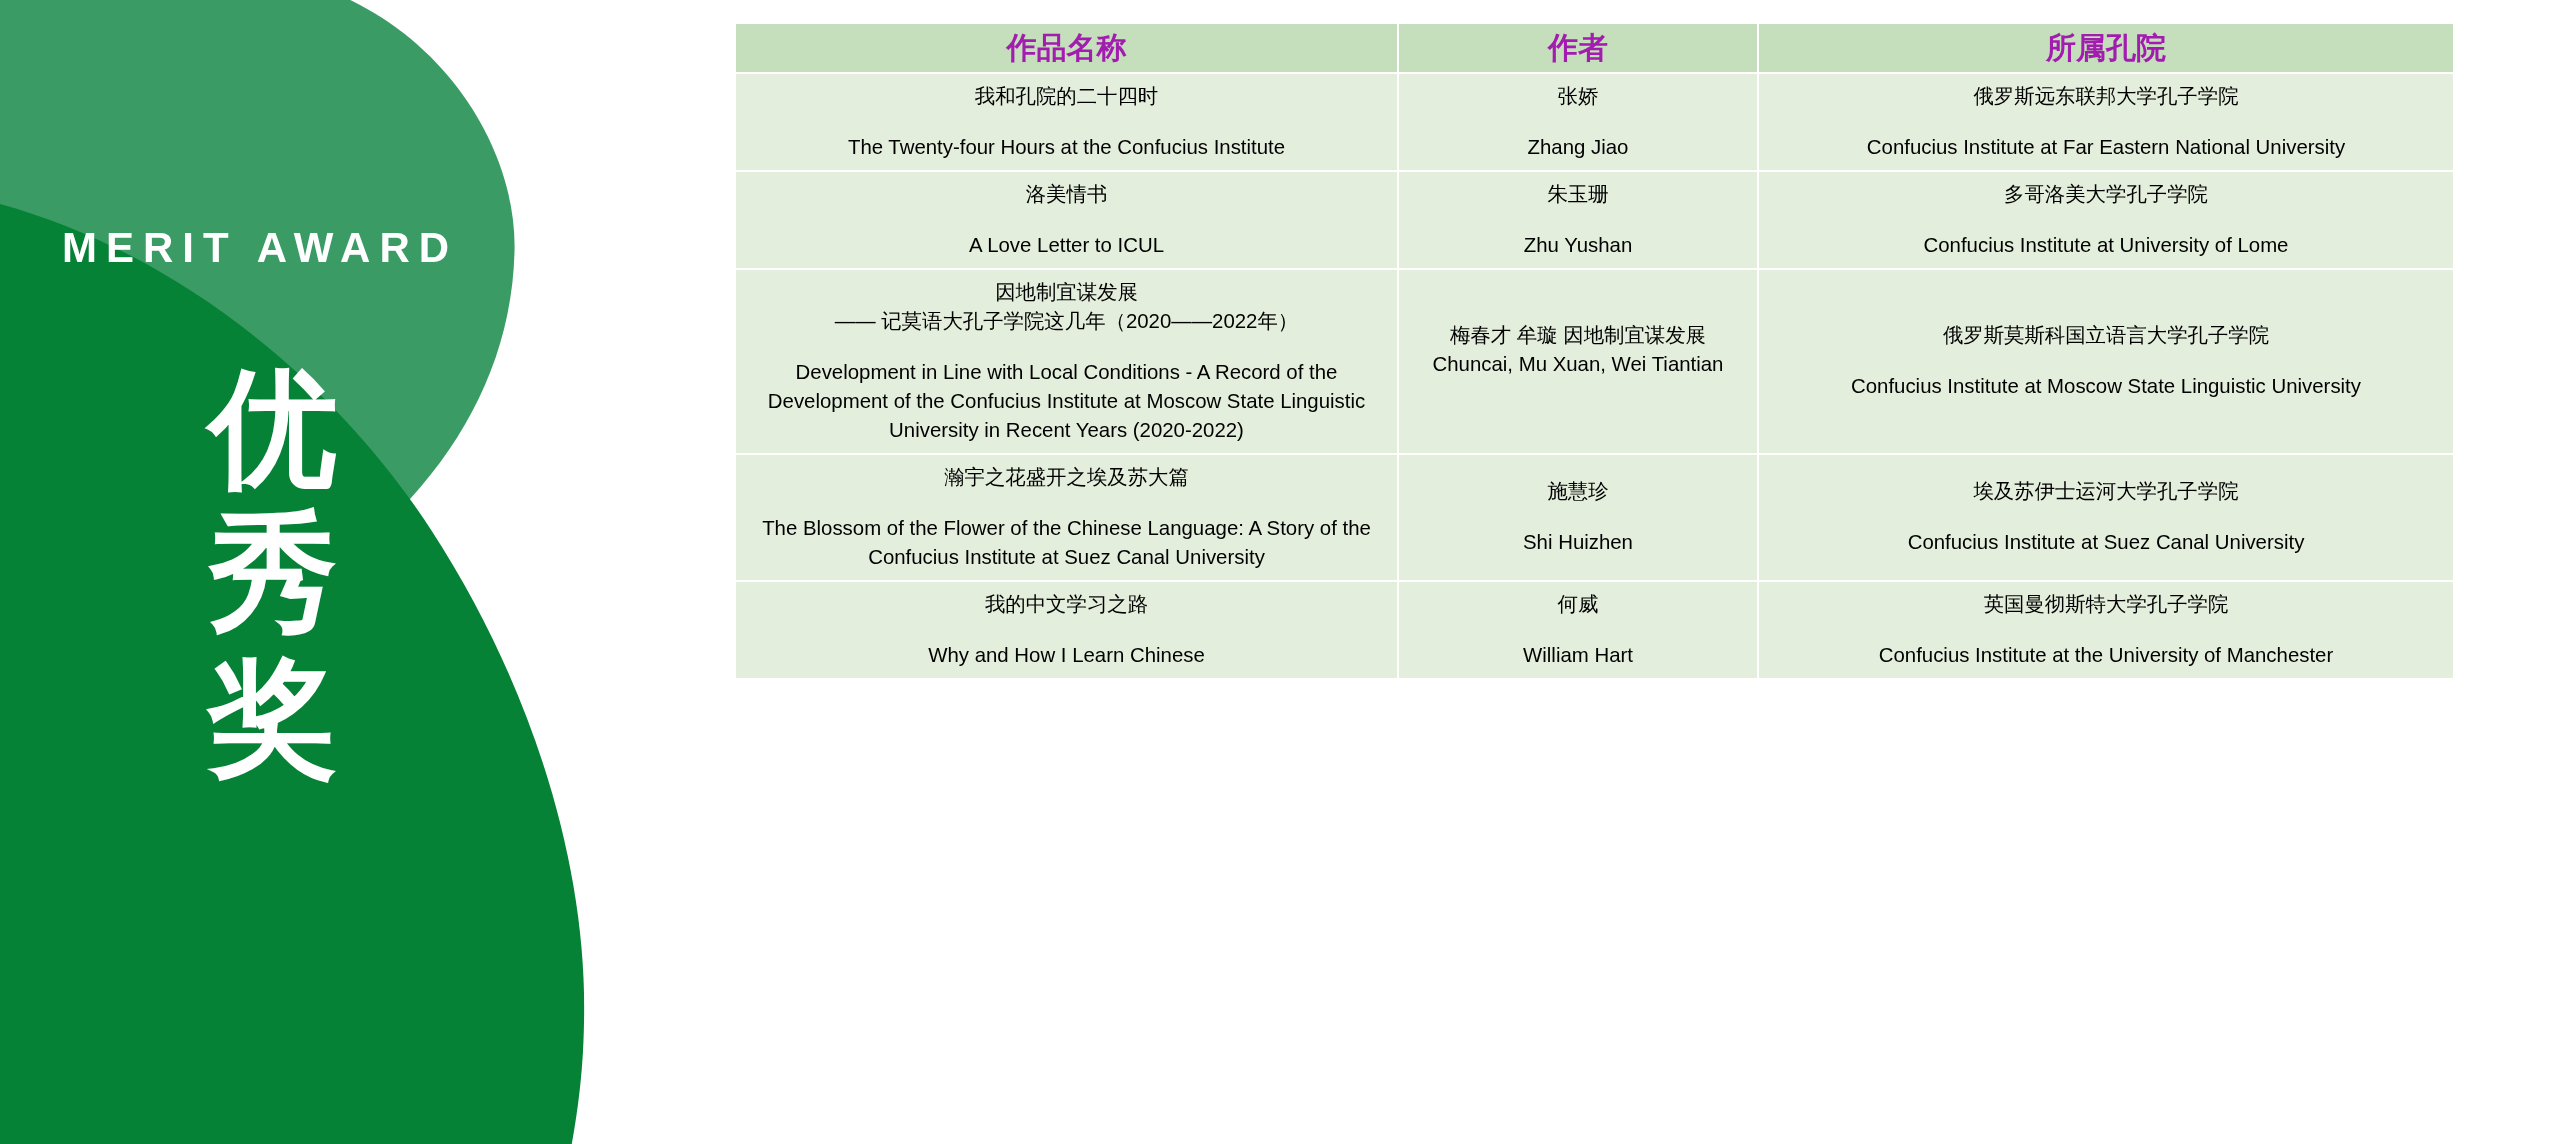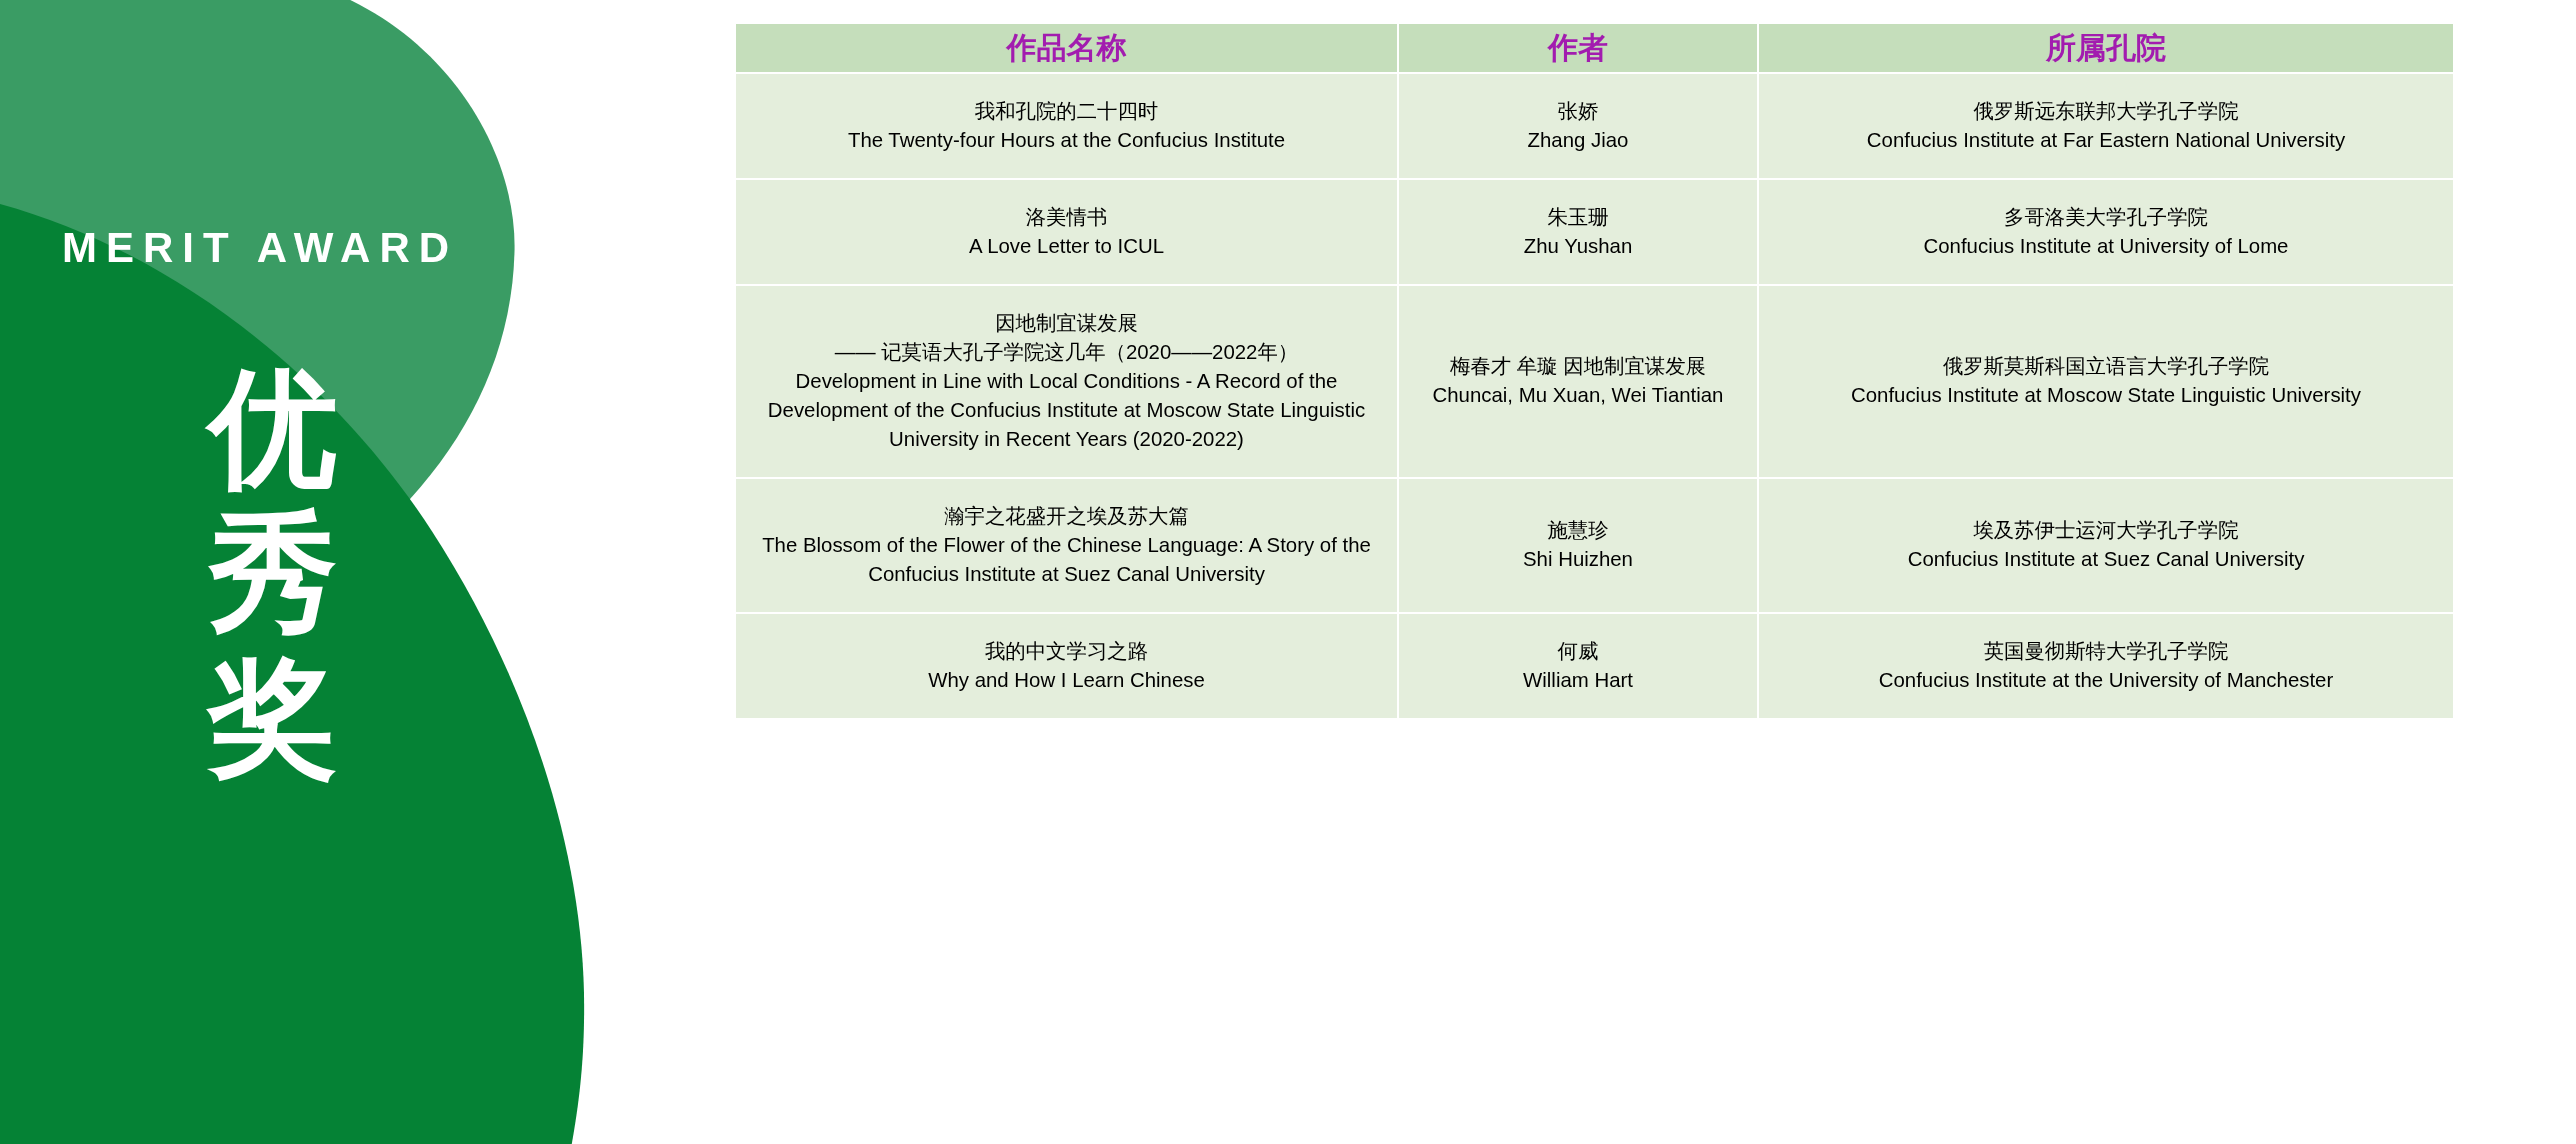--- a/index.html
+++ b/index.html
@@ -84,30 +84,30 @@
     border-right: 2.3px solid #ffffff;
     border-bottom: 2.3px solid #ffffff;
   }
   #winners-table th:last-child { border-right: none; }
 
   #winners-table td {
     background: #e4eedc;
     color: #000000;
     font-size: 20.4px;
     line-height: 1.42;
-    padding: 23px 12px;
+    padding: 8px 12px;
     text-align: center;
     vertical-align: middle;
     border-right: 2.3px solid #ffffff;
     border-bottom: 2.3px solid #ffffff;
   }
   #winners-table td:last-child { border-right: none; }
   #winners-table tr:last-child td { border-bottom: none; }
   .cell-cn   { display: block; }
-  .cell-en   { display: block; }
+  .cell-en   { display: block; margin-top: 22px; }
 </style>
 </head>
 <body>
 
 <div id="award-banner">
   <svg viewBox="0 0 900 1512" width="681" height="1145" xmlns="http://www.w3.org/2000/svg">
 
     <path d="M -60,-40
              L 330,-40
              C 560,-10 683,180 680,330

